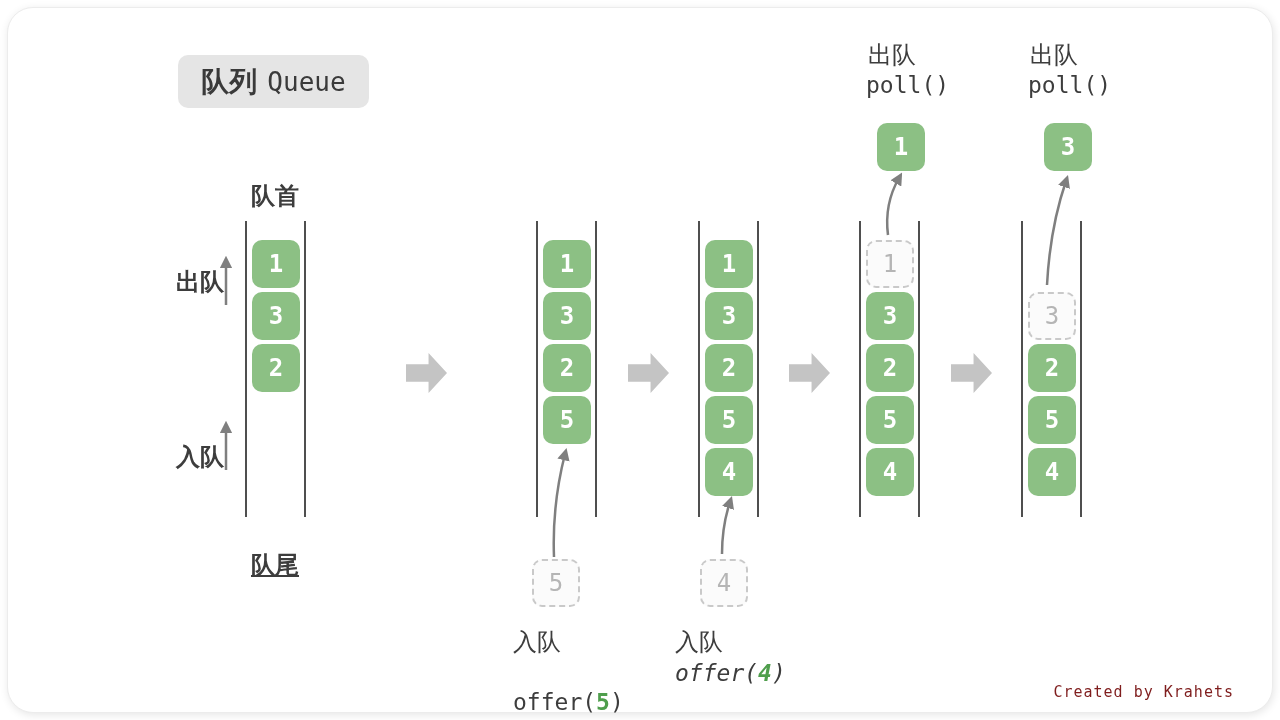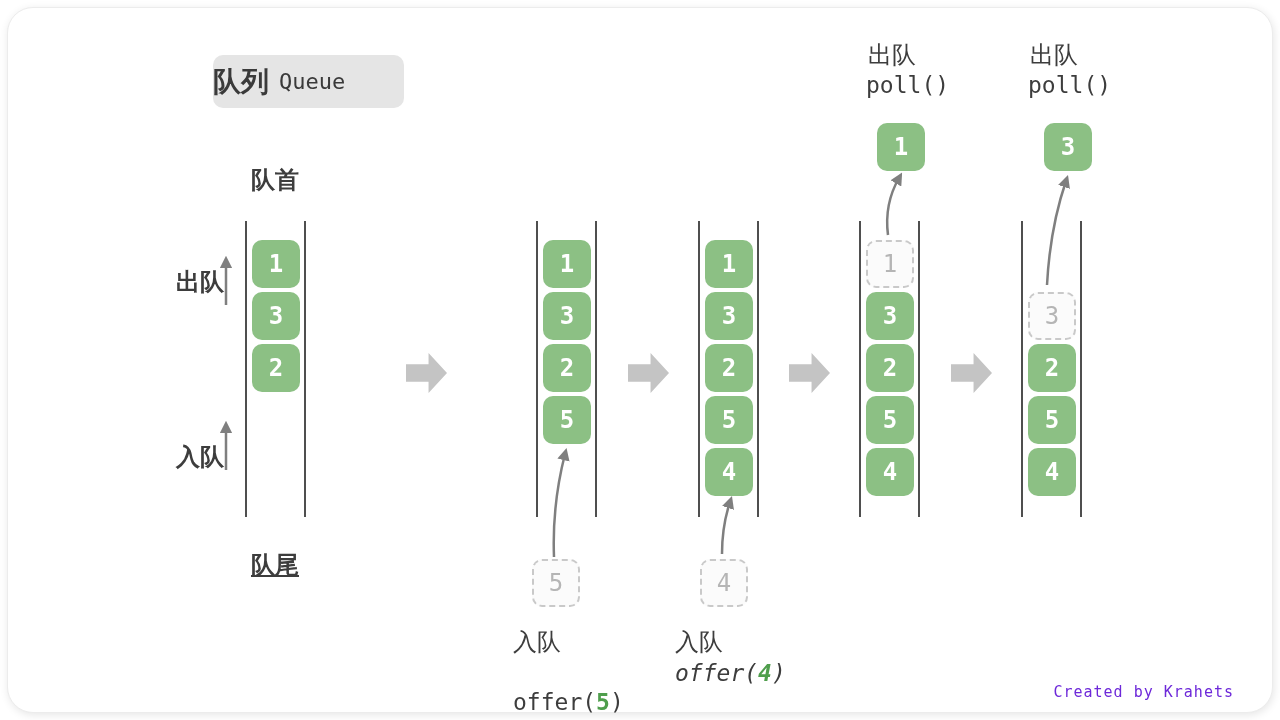--- a/index.html
+++ b/index.html
@@ -5,23 +5,23 @@
   * { margin:0; padding:0; box-sizing:border-box; }
   html,body { width:1280px; height:720px; background:#ffffff; overflow:hidden;
               font-family:"Liberation Sans", sans-serif; }
   .canvas { position:absolute; left:7px; top:7px; width:1266px; height:706px;
             background:#ffffff; border-radius:26px; border:1px solid #ececec;
             box-shadow:1px 2px 8px rgba(0,0,0,0.10); }
 
   
   .title-box { position:absolute; left:170px; top:47px; width:191px; height:53px;
                background:#e5e5e5; border-radius:10px; display:flex; align-items:center;
-               justify-content:flex-start; gap:10px;margin-left:35px; }
+               justify-content:center; gap:10px; }
   .title-zh { font-size:28px; font-weight:700; color:#3a3a3a; }
-  .title-en { font-family:"DejaVu Sans Mono", monospace; font-size:22px; color:#3a3a3a; }
+  .title-en { font-family:"DejaVu Sans Mono", monospace; font-size:26px; color:#3a3a3a; }
 
   
   .walls { position:absolute; top:213px; width:61px; height:296px;
            border-left:2px solid #4f4f4f; border-right:2px solid #4f4f4f; }
 
   
   .qbox { position:absolute; width:48px; height:48px; border-radius:10px;
           background:#8cc084; color:#ffffff; display:flex; align-items:center;
           justify-content:center; font-family:"DejaVu Sans Mono", monospace;
           font-size:24px; font-weight:700; }
@@ -38,35 +38,35 @@
 
   
   .side-label { position:absolute; font-size:24px; font-weight:700; color:#3d3d3d; }
   .op-zh  { position:absolute; font-size:24px; font-weight:500; color:#3d3d3d; }
   .op-code{ position:absolute; font-family:"DejaVu Sans Mono", monospace;
             font-size:23px; color:#3d3d3d; white-space:pre; }
   .op-arg { color:#4f9e4c; font-weight:700; }
 
   .watermark { position:absolute; right:38px; top:675px;
                font-family:"DejaVu Sans Mono", monospace; font-size:15px;
-               color:#6d28d9; letter-spacing:1px; }
+               color:#7f1d1d; letter-spacing:1px; }
 
   svg.arrow { position:absolute; overflow:visible; }
 </style>
 </head>
 <body>
 
 <div class="canvas">
 
   <div class="title-box">
     <span class="title-zh">队列</span>
     <span class="title-en">Queue</span>
   </div>
 
-  <div class="side-label" style="left:243px; top:156px;">队首</div>
+  <div class="side-label" style="left:243px; top:172px;">队首</div>
   <div class="side-label" style="left:243px; top:541px;text-decoration:underline;">队尾</div>
 
   <div class="side-label" style="left:168px; top:258px;">出队</div>
   <svg class="arrow" style="left:210px; top:242px;" width="16" height="58">
     <defs>
         <marker id="ah1" viewBox="0 0 10 10" refX="5" refY="5" markerWidth="5" markerHeight="5" orient="auto-start-reverse">
           <path d="M0,0 L10,5 L0,10 z" fill="#7f7f7f"></path>
         </marker>
       </defs>
     <line x1="8" y1="55" x2="8" y2="12" stroke="#7f7f7f" stroke-width="2.5" marker-end="url(#ah1)"></line>

